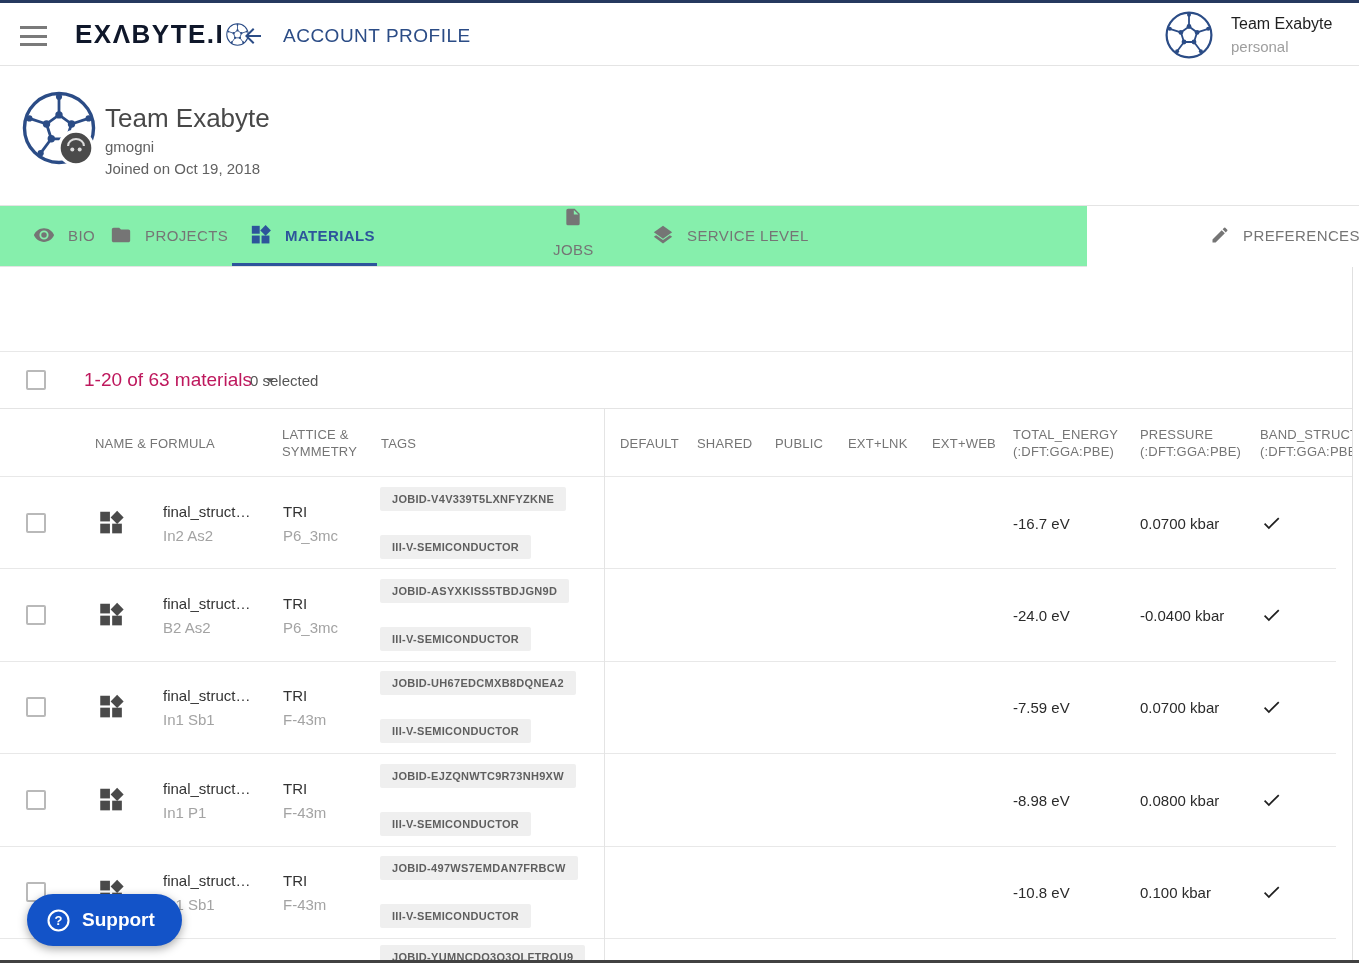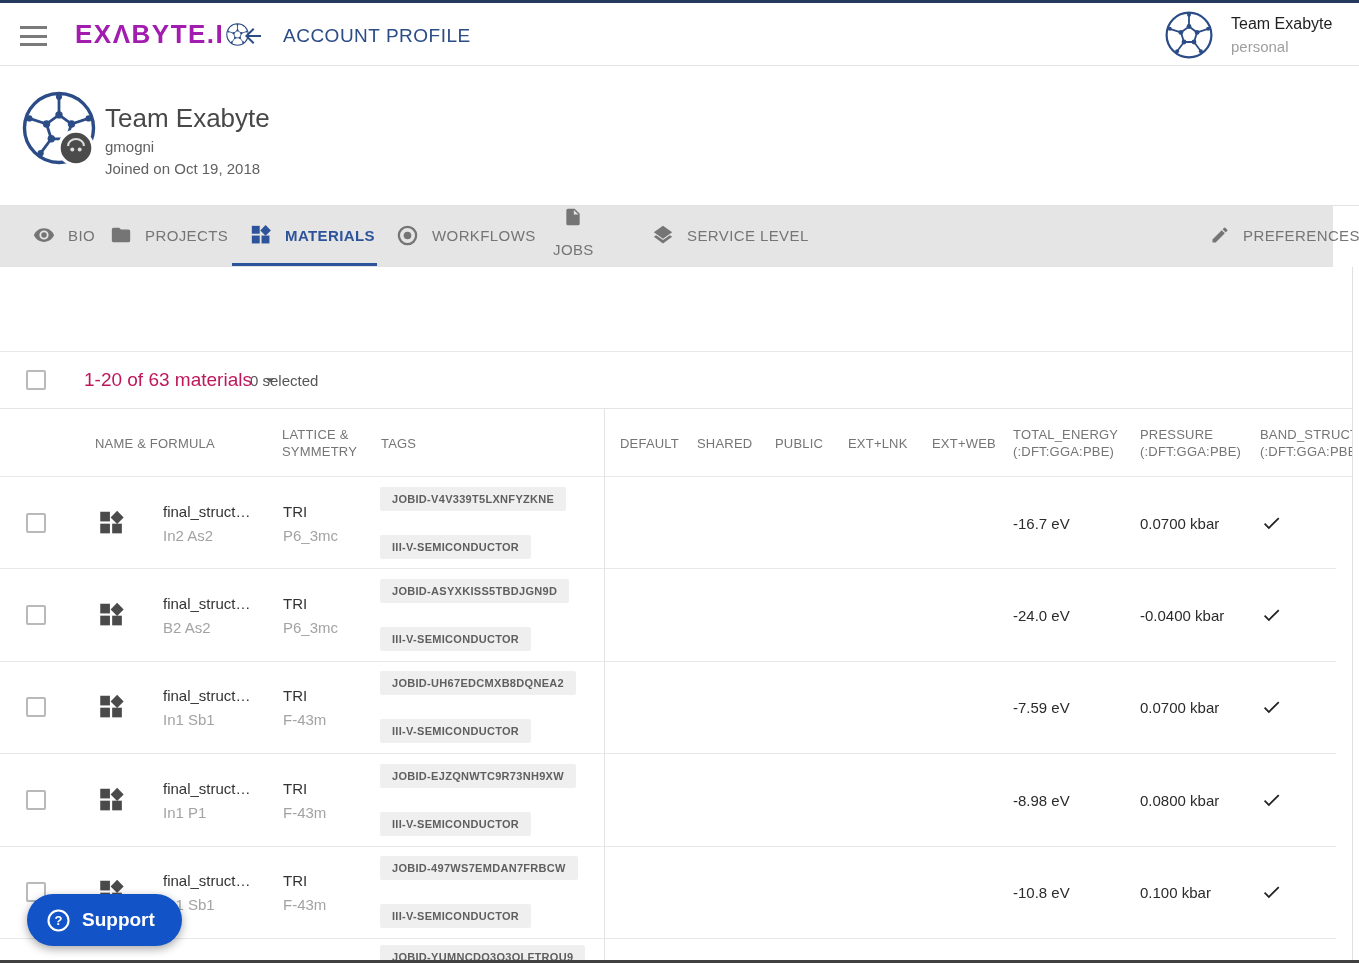--- a/index.html
+++ b/index.html
@@ -5,39 +5,39 @@
   * { margin:0; padding:0; box-sizing:border-box; }
   html,body { width:1359px; height:966px; }
   body { font-family:"Liberation Sans", sans-serif; background:#fff; position:relative; overflow:hidden; color:#212121; }
   .abs { position:absolute; }
 
   
   #top-strip { top:0; left:0; width:1359px; height:3px; background:#26395f; }
   #appbar { top:3px; left:0; width:1359px; height:63px; background:#fff; border-bottom:1px solid #e4e4e4; }
   #hamburger { left:20px; top:23px; width:27px; height:20px; cursor:pointer; }
   #hamburger div { height:3px; background:#7a7a7a; margin-bottom:5.5px; }
-  #brand { left:75px; top:16px; display:flex; align-items:center; font-size:26px; font-weight:bold; letter-spacing:1.5px; color:#a21caf; }
+  #brand { left:75px; top:16px; display:flex; align-items:center; font-size:26px; font-weight:bold; letter-spacing:1.5px; color:#0f172a; }
   #brand svg { margin-left:2px; }
   #back-arrow { left:241px; top:21px; }
   #appbar-title { left:283px; top:22px; font-size:19px; letter-spacing:.5px; color:#2b4c86; }
   #appbar-avatar { left:1165px; top:8px; width:48px; height:48px; }
   #appbar-account { left:1231px; top:13px; line-height:1; }
   #appbar-account .nm { font-size:16px; color:#1f1f1f; margin-bottom:7px; }
   #appbar-account .tp { font-size:15px; color:#9e9e9e; }
 
   
   #profile { top:67px; left:0; width:1359px; height:139px; background:#fff; border-bottom:1px solid #e4e4e4; }
   #profile-avatar { left:22px; top:24px; width:74px; height:74px; }
   #profile-badge { left:57px; top:62px; width:38px; height:38px; }
   #profile-name { left:105px; top:36px; font-size:26px; color:#484848; }
   #profile-username { left:105px; top:71px; font-size:15px; color:#616161; }
   #profile-joined { left:105px; top:93px; font-size:15px; color:#616161; }
 
   
-  #tabsbar { top:206px; left:0; width:1333px; height:61px; background:#e5e5e5; border-bottom:1px solid #e4e4e4; }
+  #tabsbar { top:206px; left:0; width:1087px; height:61px; background:#86efac; border-bottom:1px solid #e4e4e4; }
   .tab { position:absolute; top:0; height:58px; display:flex; align-items:center; gap:13px; font-size:15px; letter-spacing:.4px; color:#757575; cursor:pointer; }
   .tab svg { flex:0 0 auto; }
   .tab.active { color:#2d549b; font-weight:bold; }
   #tab-underline { left:232px; bottom:0; width:145px; height:3px; background:#2d549b; }
   #tab-bio { left:33px; } #tab-projects { left:110px; } #tab-materials { left:250px; }
   #tab-workflows { left:396px; } #tab-jobs { left:553px;flex-direction:column; } #tab-service { left:652px; }
   #tab-preferences { left:1210px; }
 
   
   #filterbar { top:267px; left:0; width:1359px; height:85px; background:#fff; border-bottom:1px solid #e8e8e8; }
@@ -175,27 +175,20 @@
         <path d="M10 4H4c-1.1 0-2 .9-2 2v12c0 1.1.9 2 2 2h16c1.1 0 2-.9 2-2V8c0-1.1-.9-2-2-2h-8l-2-2z"></path>
       </svg>
     <span>PROJECTS</span>
   </div>
   <div class="tab active" id="tab-materials">
     <svg width="22" height="22" fill="currentColor">
         <use href="#mat-glyph"></use>
       </svg>
     <span>MATERIALS</span>
   </div>
-  <div class="tab" id="tab-workflows">
-    <svg width="23" height="23" viewBox="0 0 24 24">
-        <circle cx="12" cy="12" r="9" fill="none" stroke="currentColor" stroke-width="2.4"></circle>
-        <circle cx="12" cy="12" r="4" fill="currentColor"></circle>
-      </svg>
-    <span>WORKFLOWS</span>
-  </div>
   <div class="tab" id="tab-jobs">
     <svg width="20" height="22" viewBox="0 0 24 24" fill="currentColor">
         <path d="M6 2a2 2 0 0 0-2 2v16a2 2 0 0 0 2 2h12a2 2 0 0 0 2-2V8l-6-6H6zm7 1.5L18.5 9H13V3.5z"></path>
       </svg>
     <span>JOBS</span>
   </div>
   <div class="tab" id="tab-service">
     <svg width="22" height="22" viewBox="0 0 24 24" fill="currentColor">
         <path d="M12 2 2 9l10 7 10-7-10-7zm0 15.5L4.5 12.2 2 14l10 7.2L22 14l-2.5-1.8L12 17.5z"></path>
       </svg>

